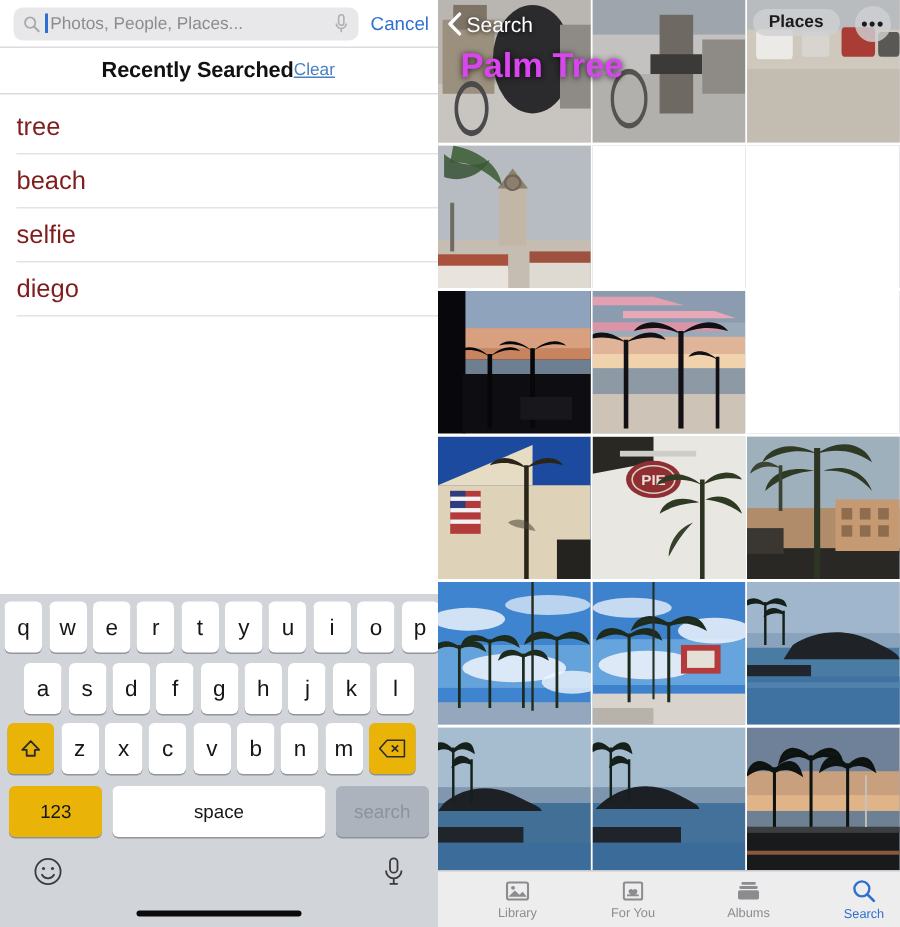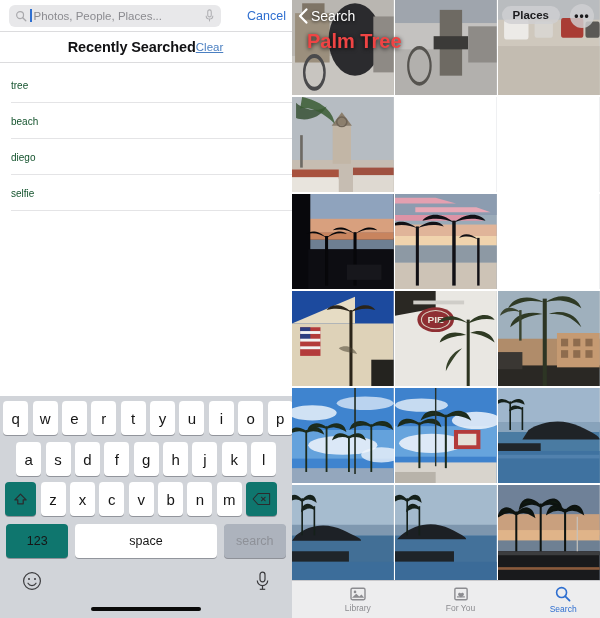--- a/index.html
+++ b/index.html
@@ -38,42 +38,42 @@
   .srch-icon { width: 12px; height: 12px; flex: 0 0 auto; margin-right: 3px; opacity: .55; }
   .caret {
     width: 1.5px; height: 13px; background: #2f6fd0; margin-right: 2px; flex: 0 0 auto;
   }
   .srch-placeholder {
     font-size: 11.5px; color: #8b8b90; white-space: nowrap;
     overflow: hidden; flex: 1;
   }
   .mic-icon-sm { width: 11px; height: 14px; flex: 0 0 auto; opacity: .5; }
   .cancel-btn {
-    font-size: 12.5px; color: #2f6fd0; padding-left: 26px; white-space: nowrap;
+    font-size: 12.5px; color: #2f6fd0; padding-left: 8px; white-space: nowrap;
   }
 
   .divider-line { height: 1px; background: #dcdcde; width: 100%; }
 
   
   .recent-head {
     height: 30px;
     display: flex; align-items: center; justify-content: center;
     padding: 0 12px 0 11px;
   }
   .recent-title { font-size: 14.5px; font-weight: bold; color: #111113; letter-spacing: -.1px; }
   .clear-link { font-size: 11.5px; color: #4a7fc1; text-decoration: underline; }
 
   .recent-list { width: 100%; }
   .recent-item {
     height: 36px;
     display: flex; align-items: center;
     padding-left: 11px;
     position: relative;
   }
-  .recent-item .rlabel { font-size: 10px; color: #14532d; }
+  .recent-item .rlabel { font-size: 17px; color: #7f1d1d; }
   .recent-item::after {
     content: ""; position: absolute; left: 11px; right: 0; bottom: 0;
     height: 1px; background: #e4e4e6;
   }
   .list-pad { height: 4px; }
 
   
   .keyboard {
     position: absolute; left: 0; bottom: 0;
     width: 292px; height: 222px;
@@ -89,21 +89,21 @@
     background: #ffffff;
     border-radius: 4px;
     height: 34px;
     display: flex; align-items: center; justify-content: center;
     font-size: 15px; color: #161616;
     box-shadow: 0 1px 0 rgba(135,138,145,.85);
     margin: 0 2.2px;
     flex: 0 0 auto;
     width: 25px;
   }
-  .key-wide { background: #0f766e; box-shadow: 0 1px 0 rgba(125,128,135,.8); }
+  .key-wide { background: #eab308; box-shadow: 0 1px 0 rgba(125,128,135,.8); }
   .key-shift { width: 31px; }
   .key-del { width: 31px; }
   .key-123 { width: 62px; font-size: 12.5px; }
   .key-space { flex: 1 1 auto; width: auto; margin: 12px 5px; font-size: 12.5px; }
   .key-search {
     width: 62px; font-size: 12.5px; color: #8e9198;
     background: #adb3bd; box-shadow: 0 1px 0 rgba(125,128,135,.8);
   }
 
   .kb-bottom {
@@ -142,21 +142,21 @@
   }
   .back-link {
     position: absolute; top: 8px; left: 6px;
     display: flex; align-items: center;
     color: #fff; font-size: 14px;
     text-shadow: 0 1px 3px rgba(0,0,0,.75);
   }
   .chev { margin-right: 3px; display: block; }
   .rp-title {
     position: absolute; top: 30px; left: 15px;
-    color: #ef4444; font-size: 20px; font-weight: bold;
+    color: #d946ef; font-size: 23px; font-weight: bold;
     text-shadow: 0 1px 4px rgba(0,0,0,.8);
   }
   .select-pill {
     position: absolute; top: 6px; right: 40px;
     background: rgba(208,208,210,.82);
     border-radius: 11px;
     padding: 3px 11px;
     font-size: 11.5px; color: #1b1b1d; font-weight: bold;
   }
   .more-circle {
@@ -218,24 +218,24 @@
     <div class="list-pad"></div>
 
     <div class="recent-list">
       <div class="recent-item">
         <span class="rlabel">tree</span>
       </div>
       <div class="recent-item">
         <span class="rlabel">beach</span>
       </div>
       <div class="recent-item">
+        <span class="rlabel">selfie</span>
+      </div>
+      <div class="recent-item">
         <span class="rlabel">diego</span>
-      </div>
-      <div class="recent-item">
-        <span class="rlabel">selfie</span>
       </div>
     </div>
 
     <div class="keyboard">
 
       <div class="kb-row kb-row-1">
         <div class="key">q</div>
         <div class="key">w</div>
         <div class="key">e</div>
         <div class="key">r</div>
@@ -600,20 +600,28 @@
         <span class="tlabel">Library</span>
       </div>
       <div class="tab">
         <svg width="14" height="14" viewBox="0 0 16 16">
           <rect x="1" y="1.5" width="14" height="13" rx="1.4" fill="none" stroke="#8c8c90" stroke-width="1.6"></rect>
           <path d="M8 7.4c-1-1.6-3.4-.8-3.4 1 0 1.6 2.2 2.8 3.4 3.6 1.2-.8 3.4-2 3.4-3.6 0-1.8-2.4-2.6-3.4-1z" fill="#8c8c90"></path>
           <rect x="3.4" y="10.6" width="9" height="1.4" fill="#8c8c90"></rect>
         </svg>
         <span class="tlabel">For You</span>
       </div>
+      <div class="tab">
+        <svg width="16" height="14" viewBox="0 0 18 16">
+          <rect x="3.6" y="1.2" width="11" height="2" rx="1" fill="#8c8c90"></rect>
+          <rect x="2" y="4.2" width="14" height="2.2" rx="1" fill="#8c8c90"></rect>
+          <rect x="1" y="7.4" width="16" height="7" rx="1.4" fill="#8c8c90"></rect>
+        </svg>
+        <span class="tlabel">Albums</span>
+      </div>
       <div class="tab active">
         <svg width="16" height="16" viewBox="0 0 18 18">
           <circle cx="7.4" cy="7.4" r="5.6" fill="none" stroke="#2f6fd0" stroke-width="1.8"></circle>
           <line x1="11.6" y1="11.6" x2="16.4" y2="16.4" stroke="#2f6fd0" stroke-width="2" stroke-linecap="round"></line>
         </svg>
         <span class="tlabel">Search</span>
       </div>
     </div>
   </div>
 </div>

